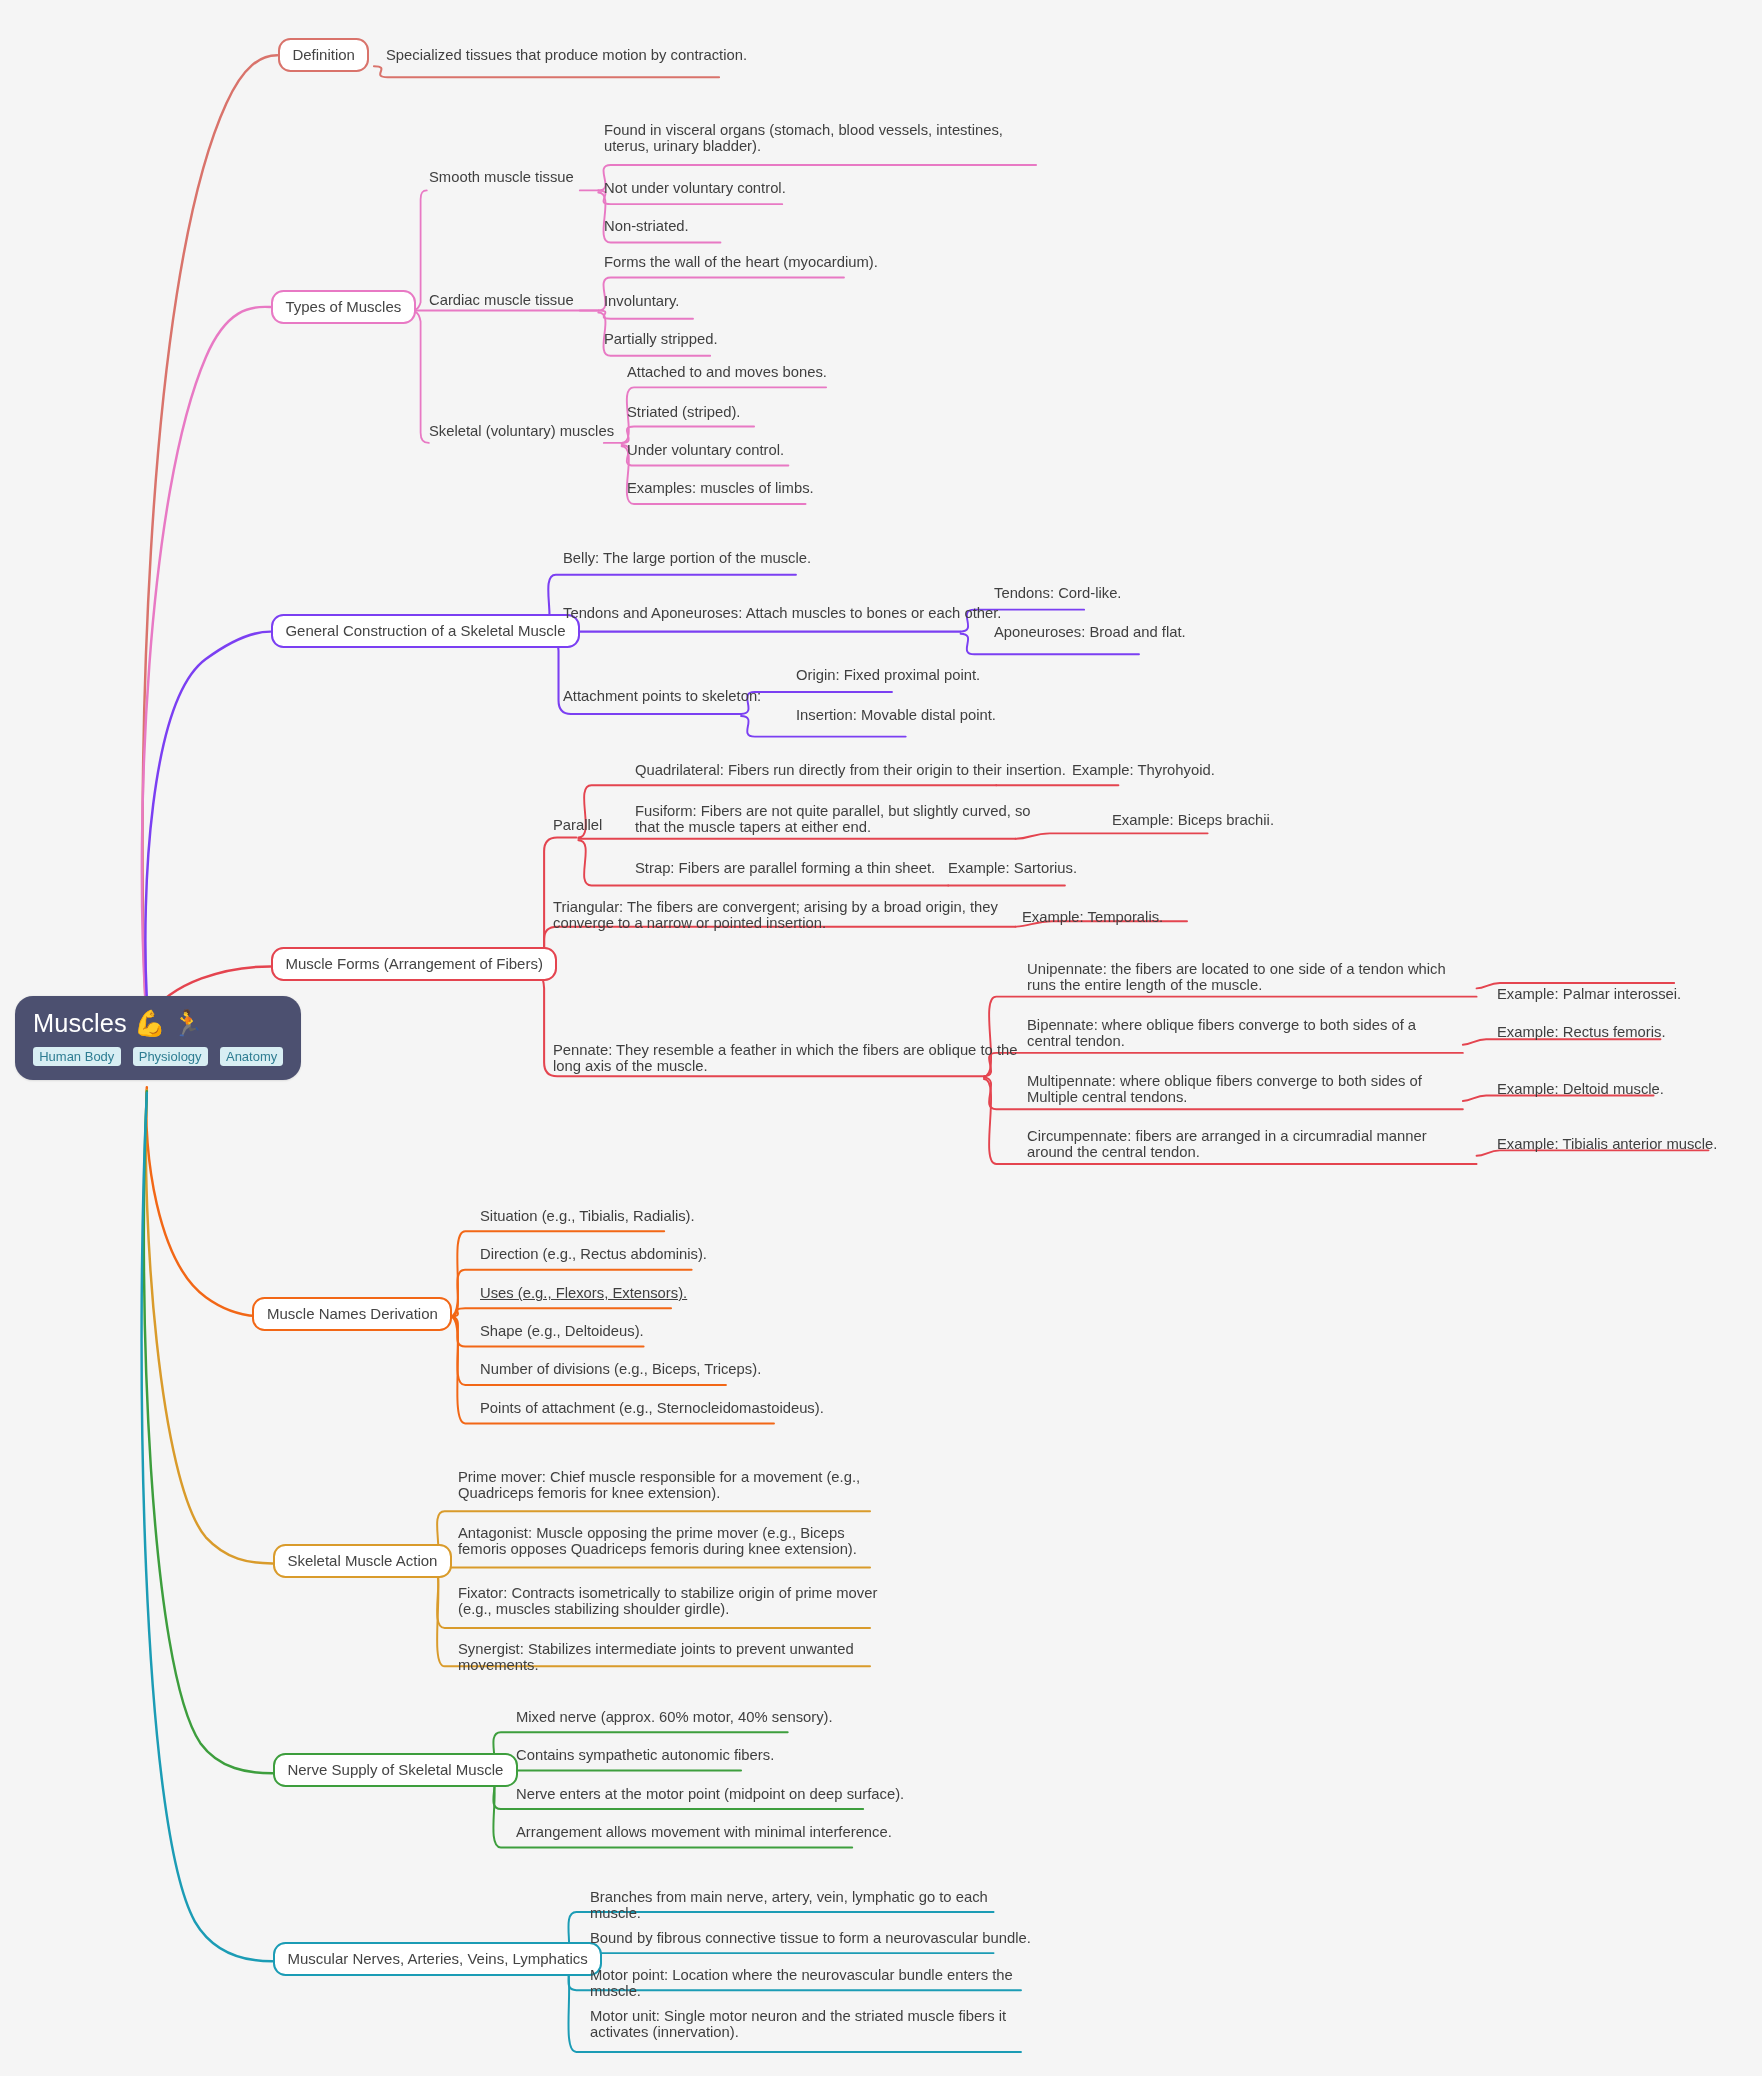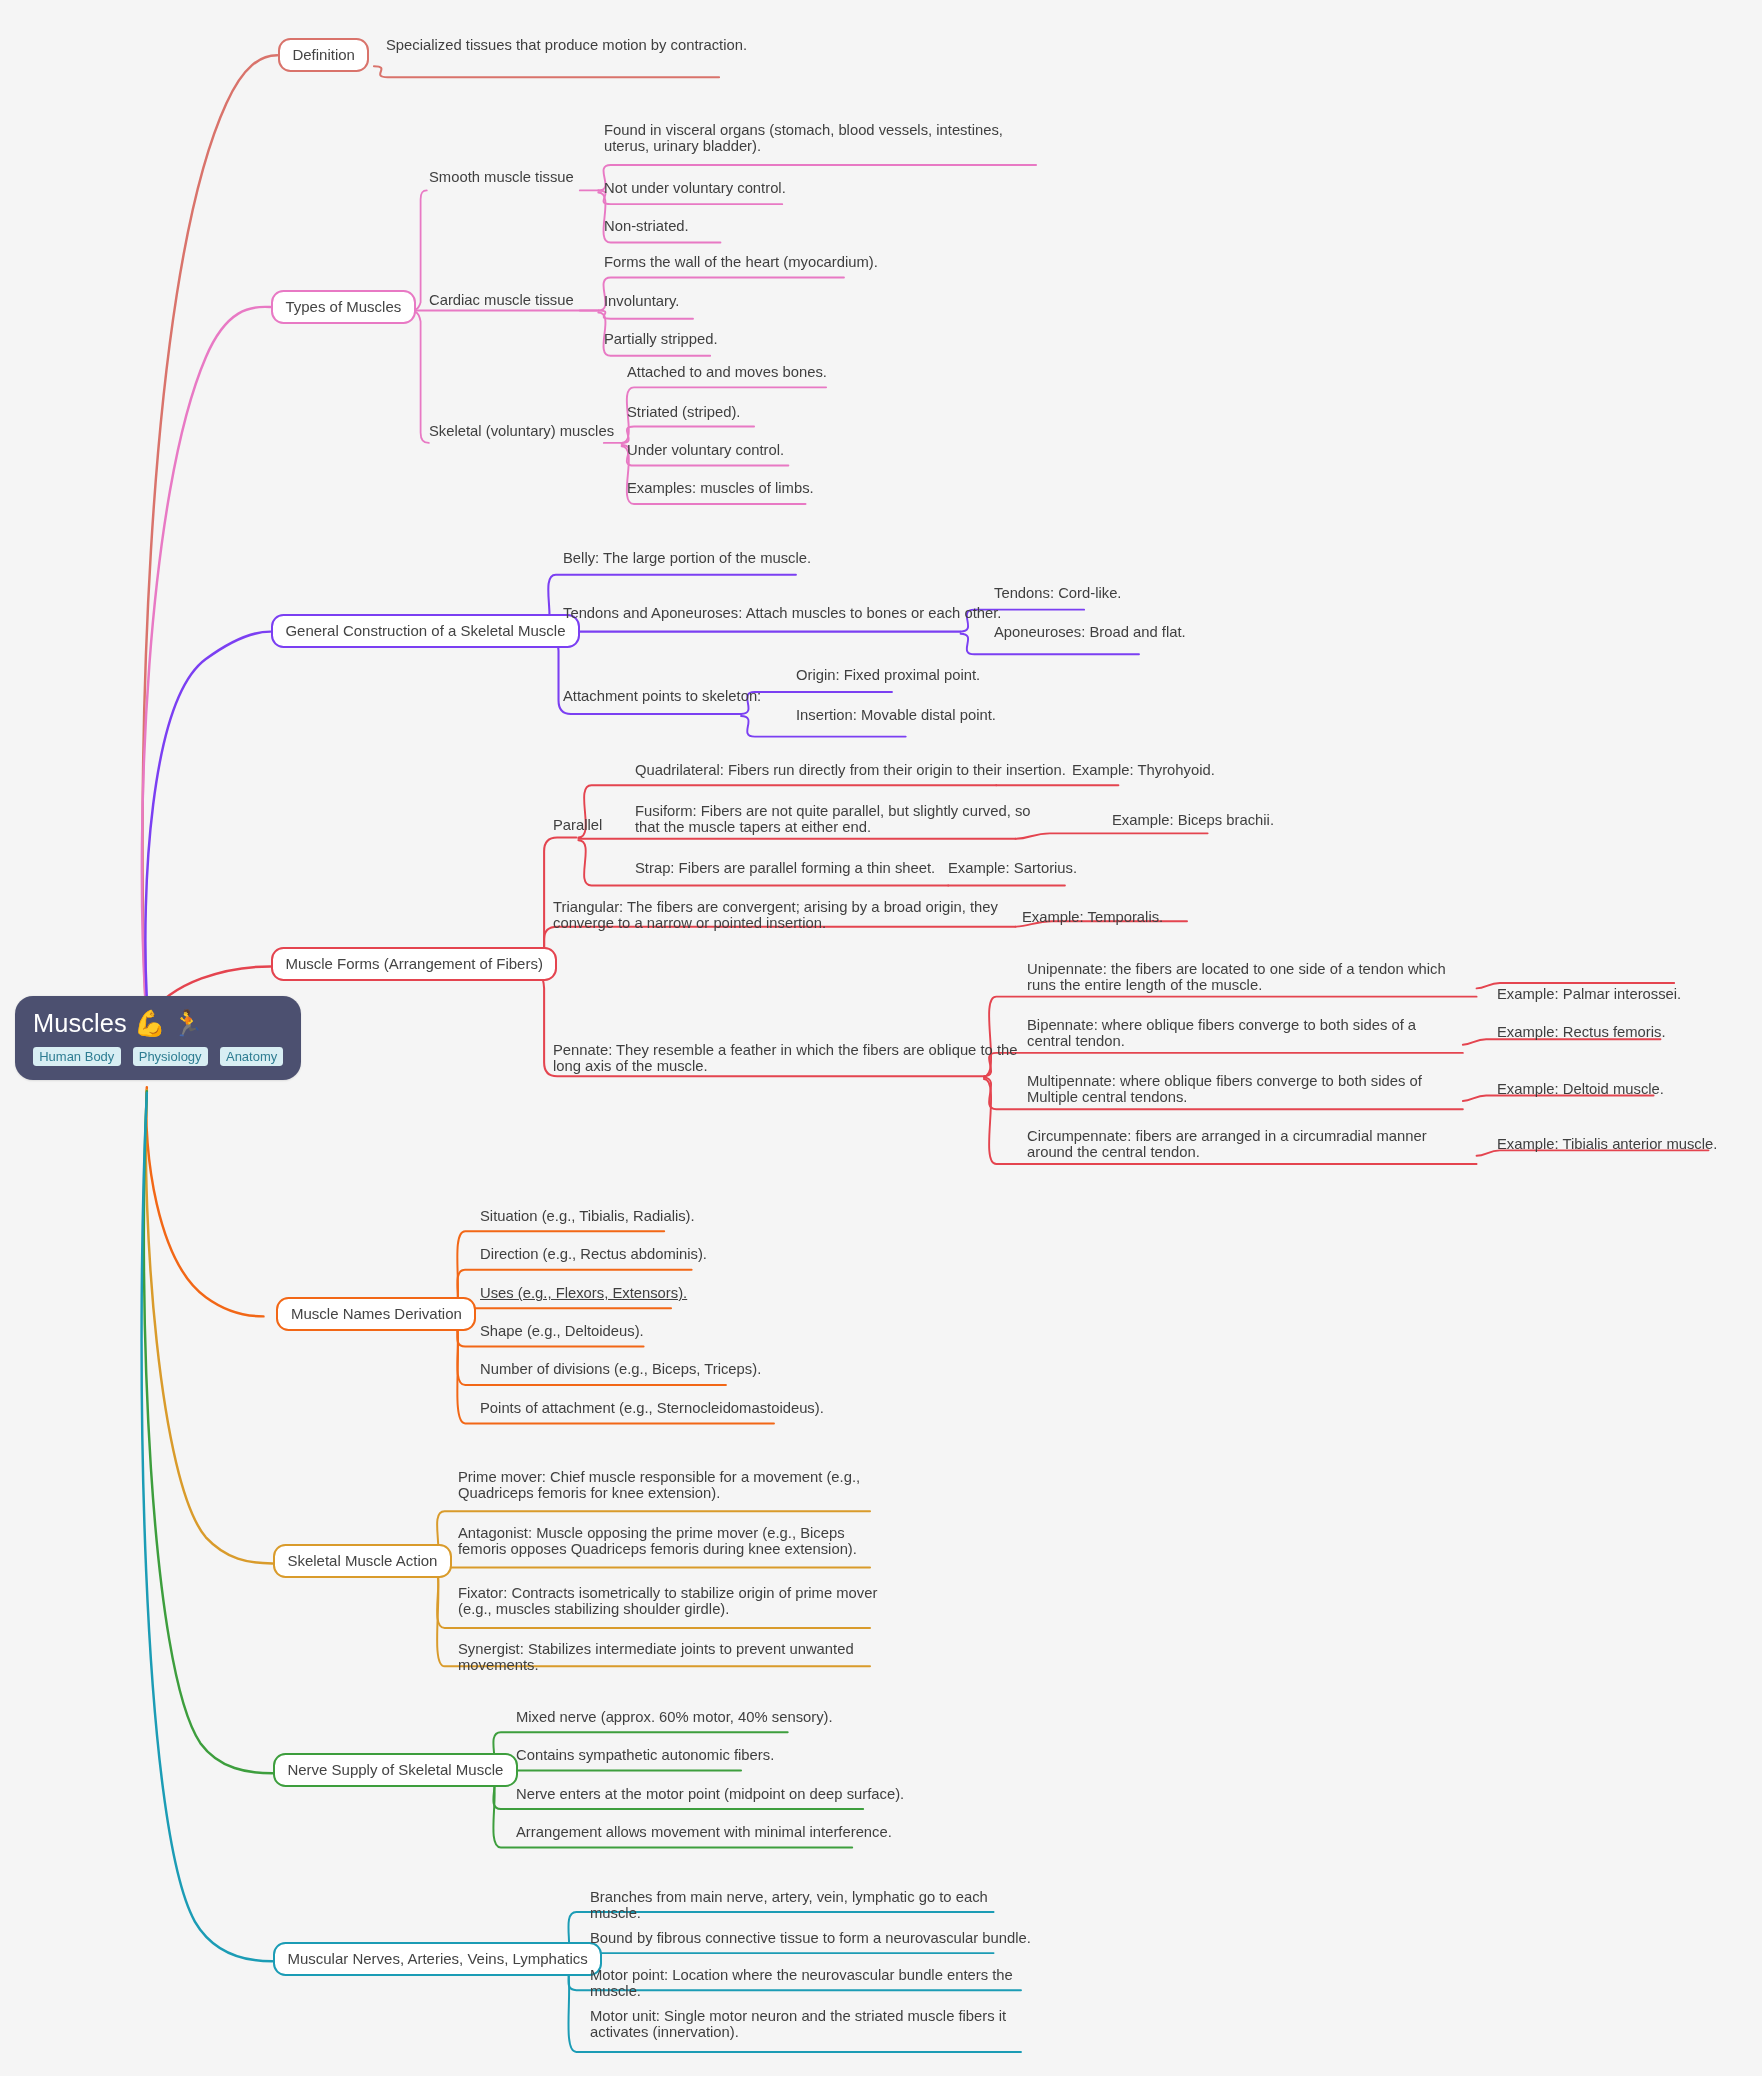--- a/index.html
+++ b/index.html
@@ -137,21 +137,21 @@
 
   <div class="root" id="root-node" style="left:15px; top:996px;">
     <div class="root-title">Muscles 💪 🏃</div>
     <div class="root-tags" id="root-tags">
         <span class="tag">Human Body</span>
         <span class="tag">Physiology</span>
         <span class="tag">Anatomy</span>
       </div>
   </div>
 <div class="boxnode" style="left: 278px; top: 38px; border-color: rgb(217, 115, 107);">Definition</div>
-    <div class="textnode" style="left: 386px; top: 37px; width: 412px;">Specialized tissues that produce motion by contraction.</div>
+    <div class="textnode" style="left: 386px; top: 47px; width: 412px;">Specialized tissues that produce motion by contraction.</div>
     <div class="boxnode" style="left: 271px; top: 290px; border-color: rgb(232, 121, 196);">Types of Muscles</div>
     <div class="textnode" style="left: 429px; top: 169px; width: 178px;">Smooth muscle tissue</div>
     <div class="textnode" style="left: 429px; top: 292px; width: 178px;">Cardiac muscle tissue</div>
     <div class="textnode" style="left: 429px; top: 423px; width: 199px;">Skeletal (voluntary) muscles</div>
     <div class="textnode" style="left: 604px; top: 122px; width: 412px;">Found in visceral organs (stomach, blood vessels, intestines, uterus, urinary bladder).</div>
     <div class="textnode" style="left: 604px; top: 180px; width: 274px;">Not under voluntary control.</div>
     <div class="textnode" style="left: 604px; top: 218px; width: 206px;">Non-striated.</div>
     <div class="textnode" style="left: 604px; top: 254px; width: 384px;">Forms the wall of the heart (myocardium).</div>
     <div class="textnode" style="left: 604px; top: 293px; width: 206px;">Involuntary.</div>
     <div class="textnode" style="left: 604px; top: 331px; width: 226px;">Partially stripped.</div>
@@ -179,21 +179,21 @@
     <div class="textnode" style="left: 1022px; top: 909px; width: 206px;">Example: Temporalis.</div>
     <div class="textnode" style="left: 553px; top: 1042px; width: 473px;">Pennate: They resemble a feather in which the fibers are oblique to the long axis of the muscle.</div>
     <div class="textnode" style="left: 1027px; top: 961px; width: 439px;">Unipennate: the fibers are located to one side of a tendon which runs the entire length of the muscle.</div>
     <div class="textnode" style="left: 1497px; top: 968px; width: 220px; margin-top: 18px;">Example: Palmar interossei.</div>
     <div class="textnode" style="left: 1027px; top: 1017px; width: 412px;">Bipennate: where oblique fibers converge to both sides of a central tendon.</div>
     <div class="textnode" style="left: 1497px; top: 1024px; width: 220px;">Example: Rectus femoris.</div>
     <div class="textnode" style="left: 1027px; top: 1073px; width: 425px;">Multipennate: where oblique fibers converge to both sides of Multiple central tendons.</div>
     <div class="textnode" style="left: 1497px; top: 1081px; width: 220px;">Example: Deltoid muscle.</div>
     <div class="textnode" style="left: 1027px; top: 1128px; width: 439px;">Circumpennate: fibers are arranged in a circumradial manner around the central tendon.</div>
     <div class="textnode" style="left: 1497px; top: 1136px; width: 233px;">Example: Tibialis anterior muscle.</div>
-    <div class="boxnode" style="left: 276px; top: 1297px; border-color: rgb(242, 103, 22); padding-left: 13px;">Muscle Names Derivation</div>
+    <div class="boxnode" style="left: 252px; top: 1297px; border-color: rgb(242, 103, 22); padding-left: 13px;">Muscle Names Derivation</div>
     <div class="textnode" style="left: 480px; top: 1208px; width: 384px;">Situation (e.g., Tibialis, Radialis).</div>
     <div class="textnode" style="left: 480px; top: 1246px; width: 384px;">Direction (e.g., Rectus abdominis).</div>
     <div class="textnode" style="left: 480px; top: 1285px; width: 384px; text-decoration: underline;">Uses (e.g., Flexors, Extensors).</div>
     <div class="textnode" style="left: 480px; top: 1323px; width: 384px;">Shape (e.g., Deltoideus).</div>
     <div class="textnode" style="left: 480px; top: 1361px; width: 384px;">Number of divisions (e.g., Biceps, Triceps).</div>
     <div class="textnode" style="left: 480px; top: 1400px; width: 384px;">Points of attachment (e.g., Sternocleidomastoideus).</div>
     <div class="boxnode" style="left: 273px; top: 1544px; border-color: rgb(217, 155, 43);">Skeletal Muscle Action</div>
     <div class="textnode" style="left: 458px; top: 1469px; width: 439px;">Prime mover: Chief muscle responsible for a movement (e.g., Quadriceps femoris for knee extension).</div>
     <div class="textnode" style="left: 458px; top: 1525px; width: 439px;">Antagonist: Muscle opposing the prime mover (e.g., Biceps femoris opposes Quadriceps femoris during knee extension).</div>
     <div class="textnode" style="left: 458px; top: 1585px; width: 439px;">Fixator: Contracts isometrically to stabilize origin of prime mover (e.g., muscles stabilizing shoulder girdle).</div>

